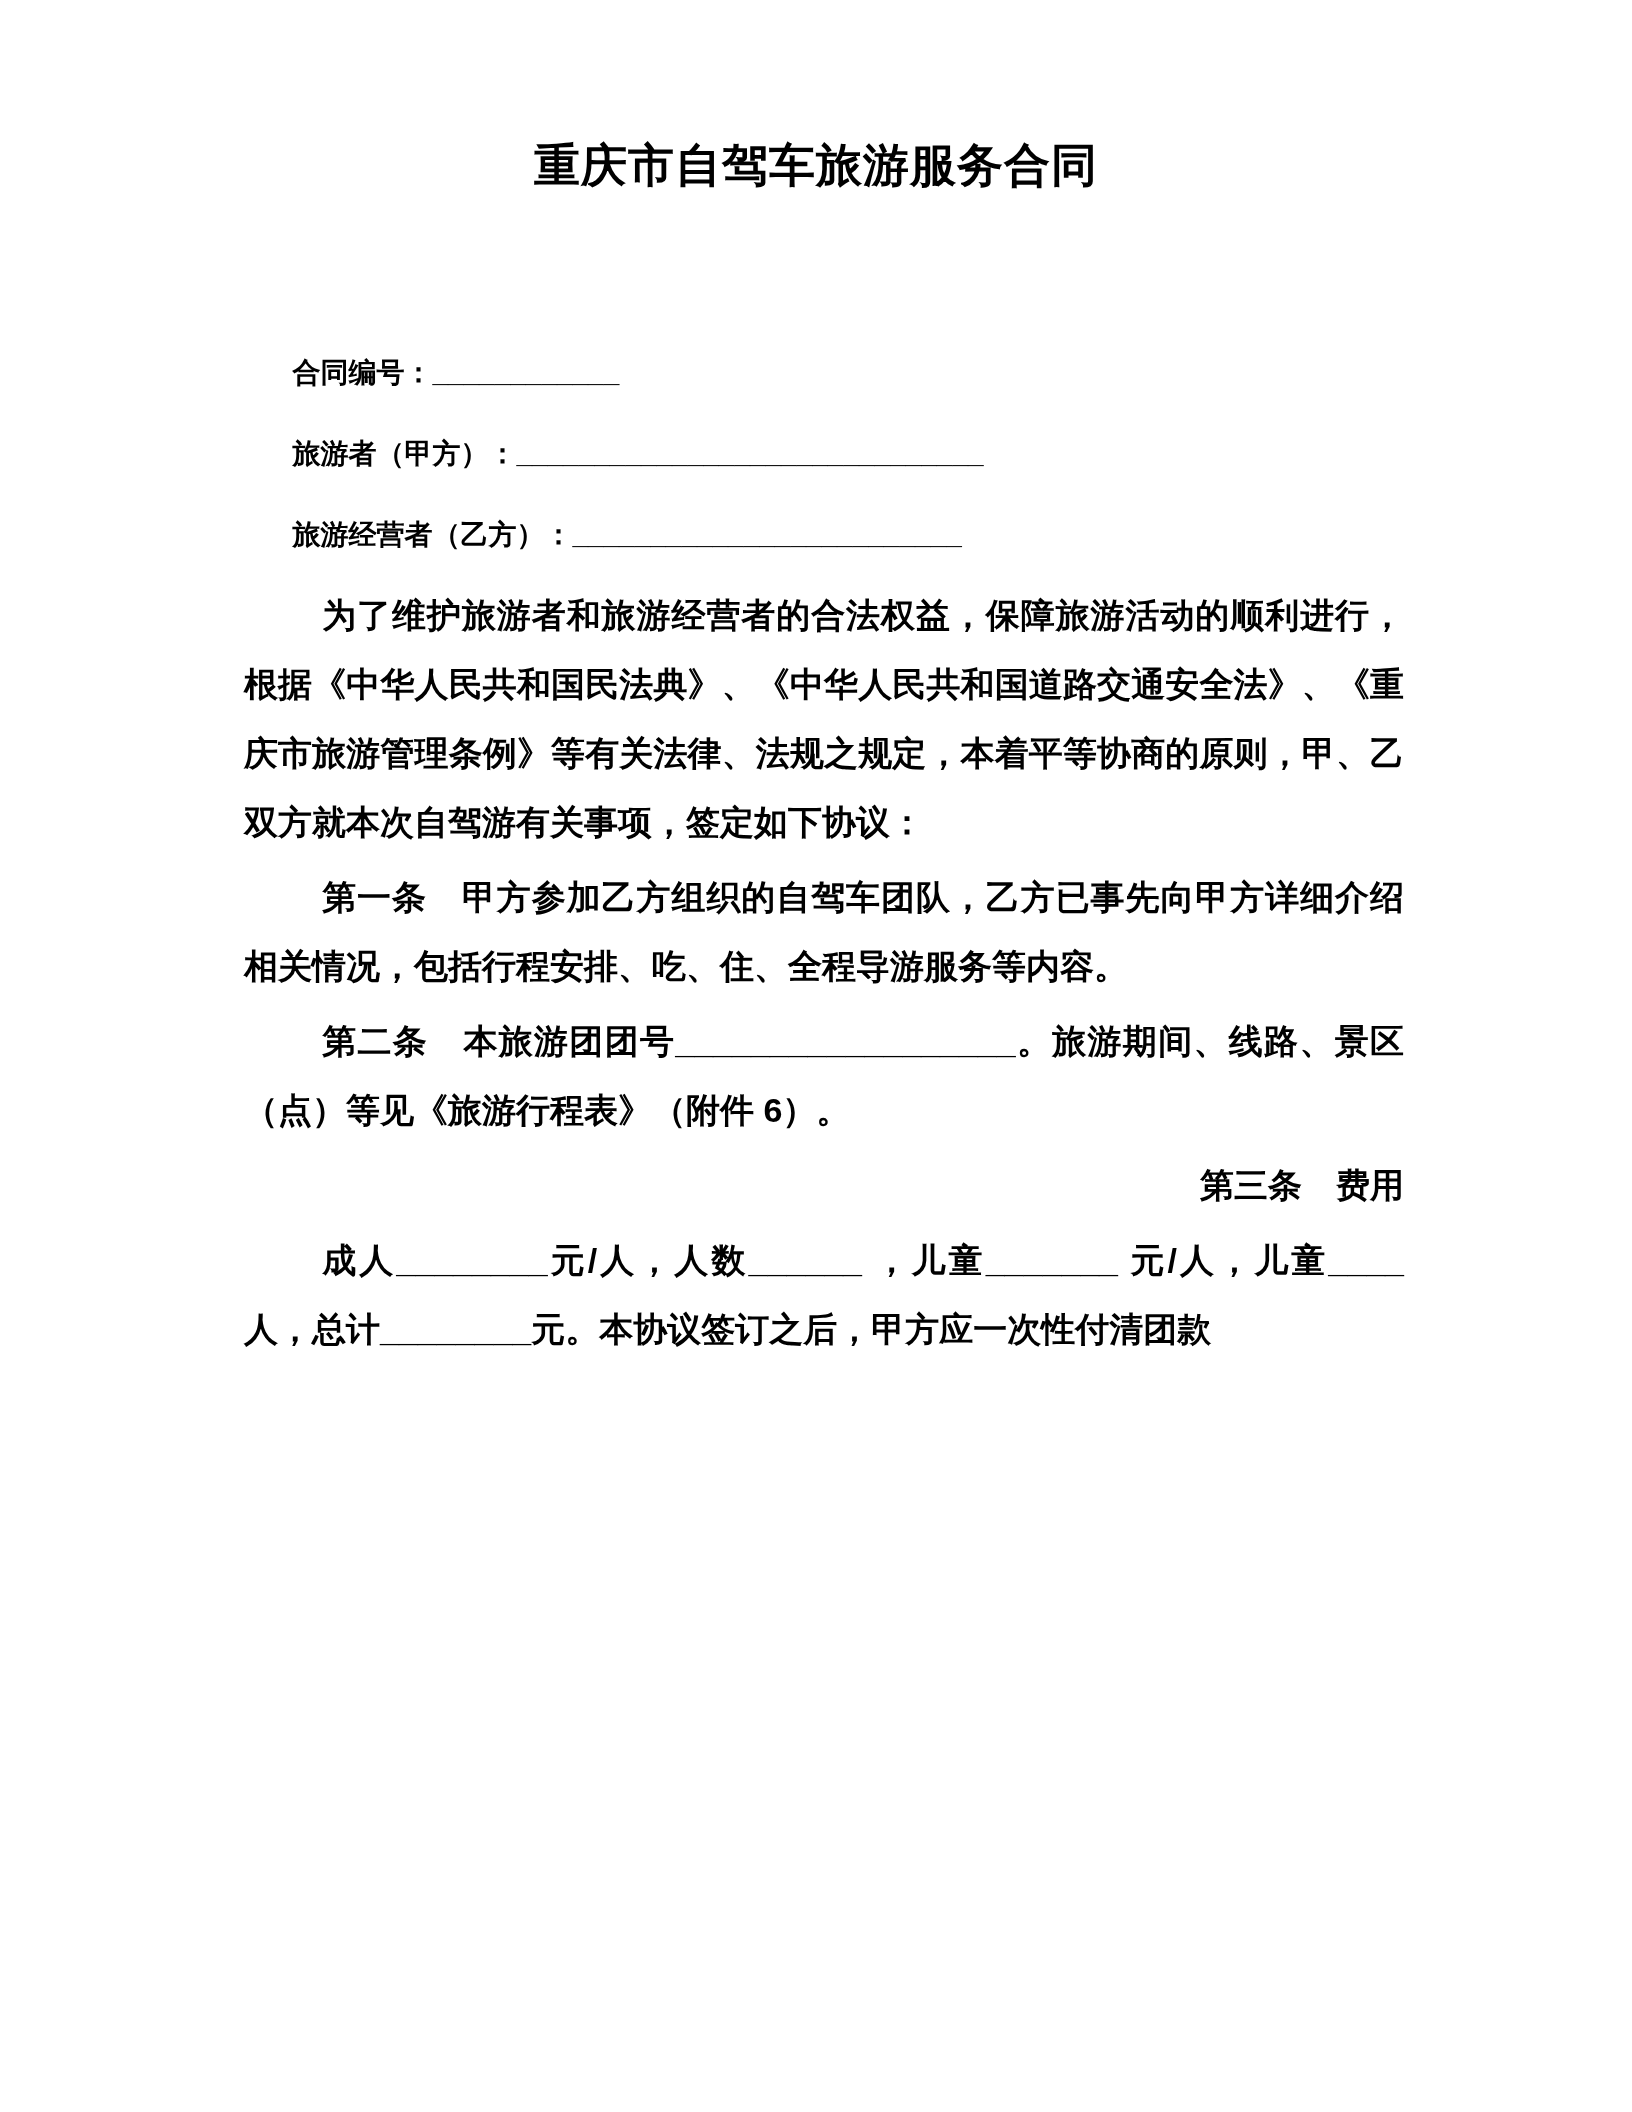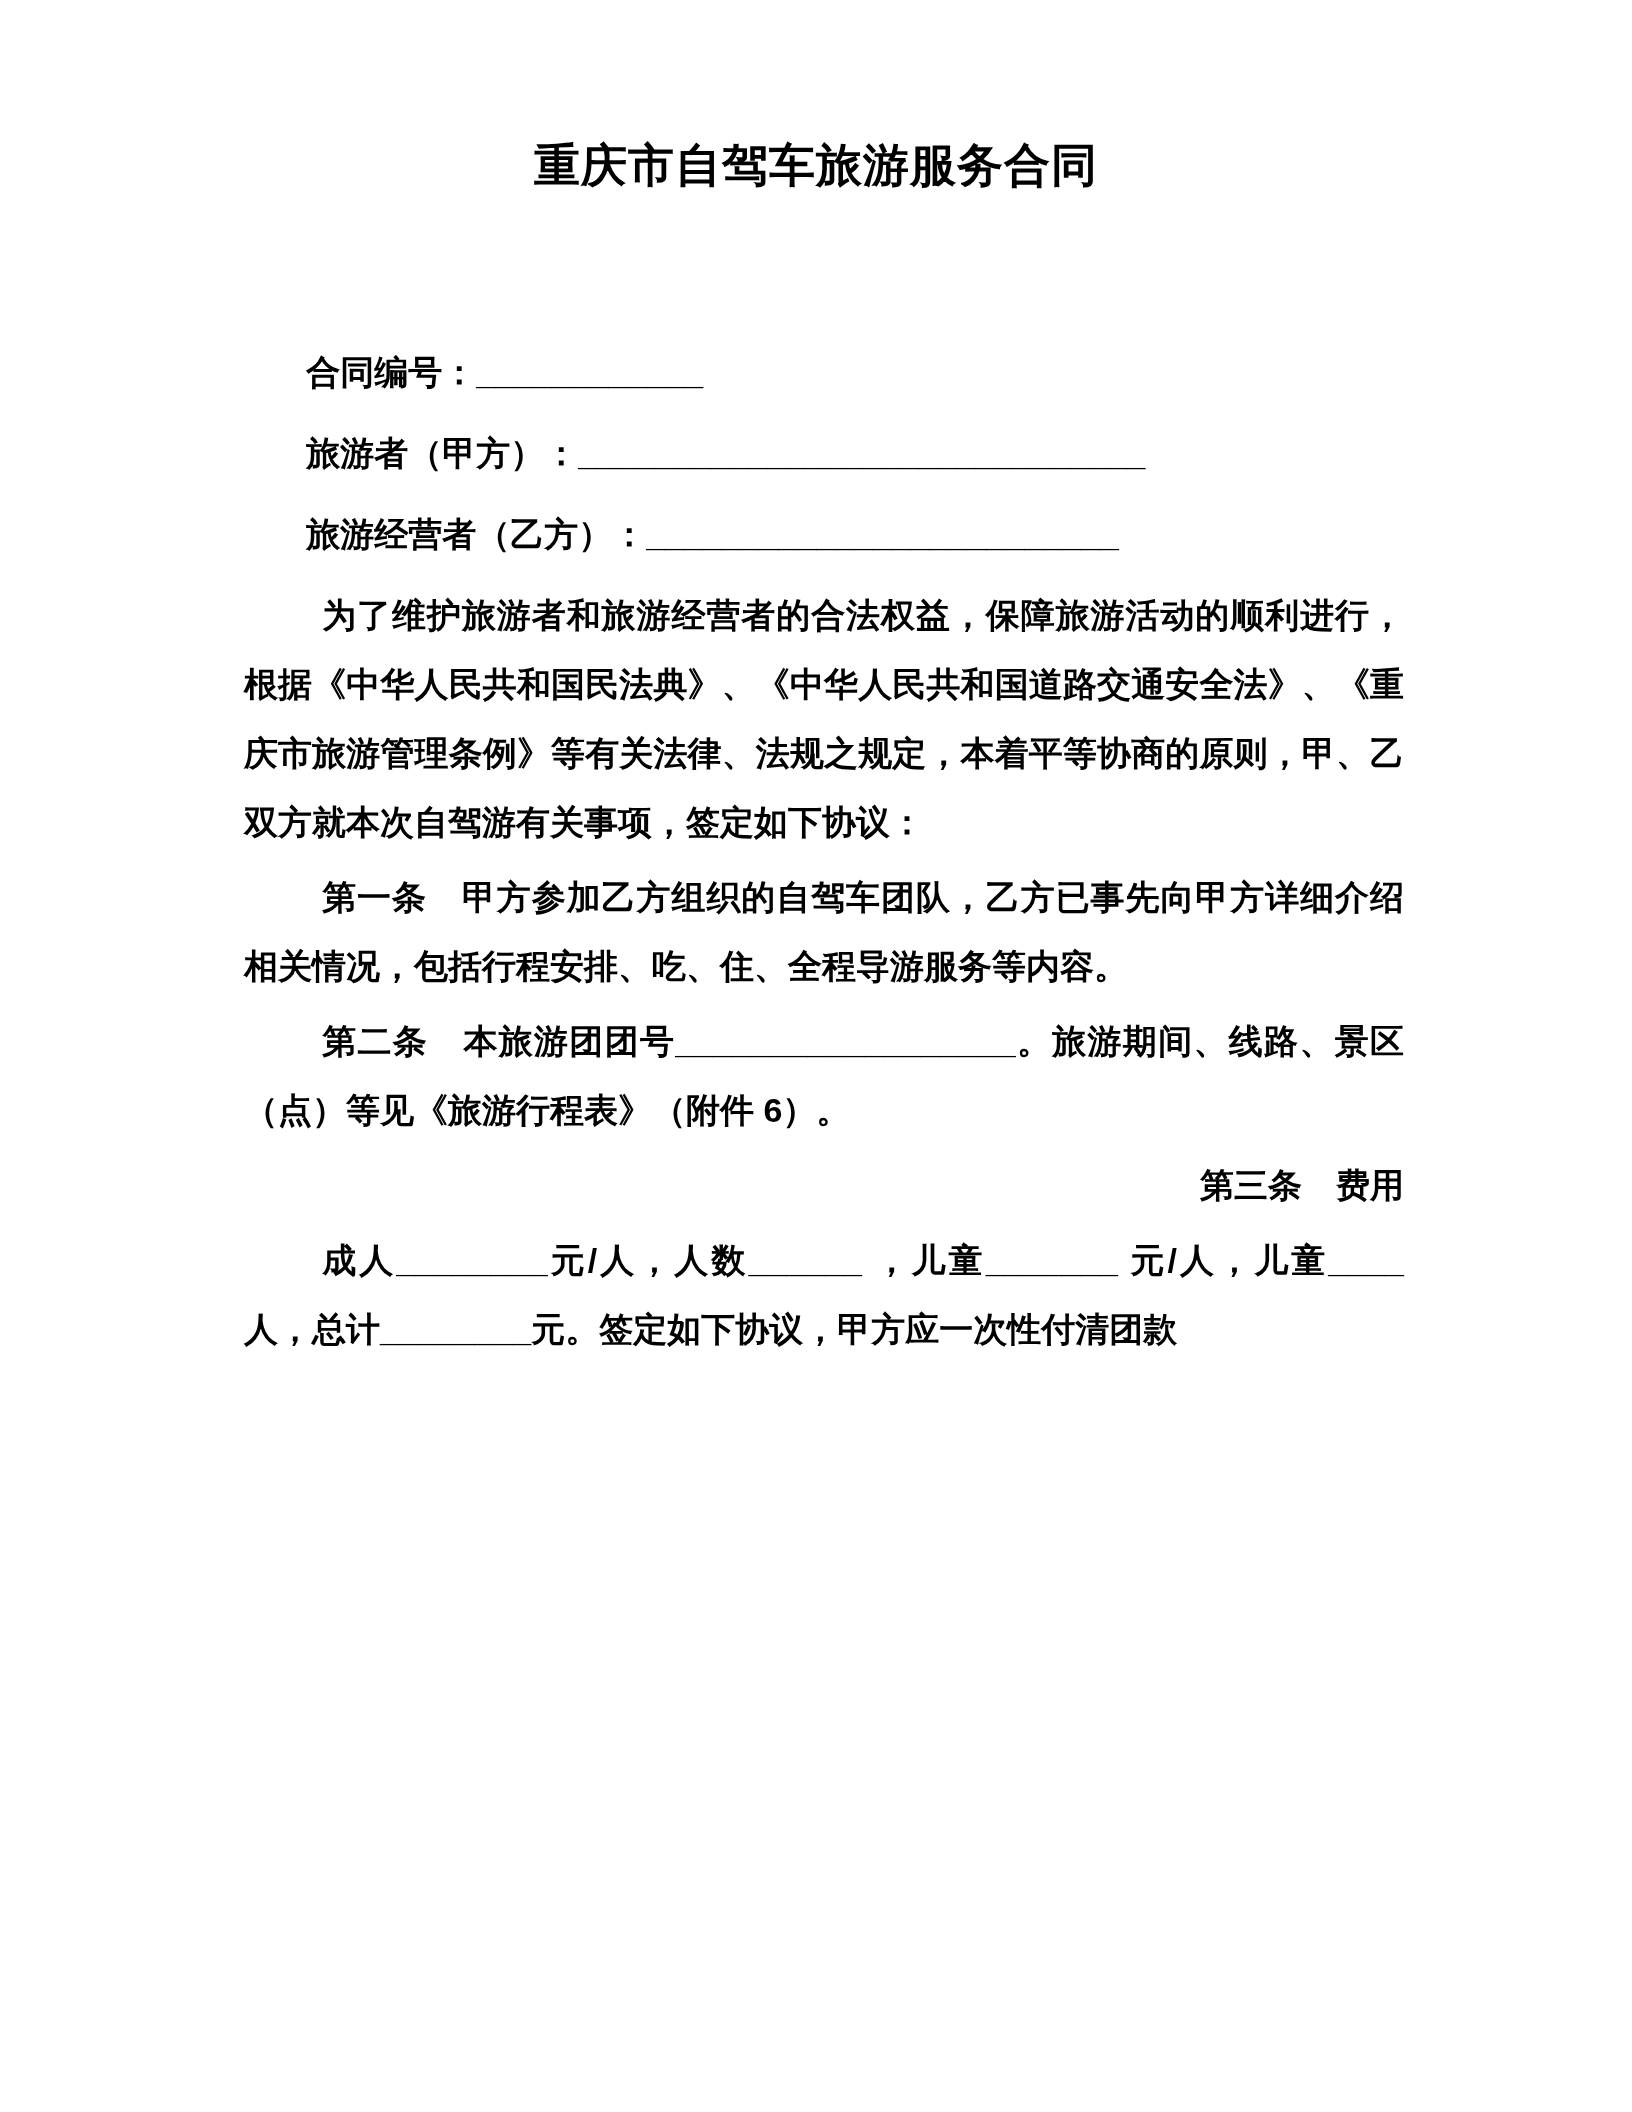--- a/index.html
+++ b/index.html
@@ -22,21 +22,21 @@
   }
   .doc-title {
     margin: 0 0 138px 0;
     font-size: 46px;
     line-height: 70px;
     text-align: center;
     letter-spacing: 1px;
   }
   .field-line {
     margin: 0 0 12px 0;
-    font-size: 34px;
+    font-size: 28px;
     line-height: 69px;
     text-indent: 2.3em;
     white-space: nowrap;
   }
   .para {
     margin: 0 0 6px 16px;
     font-size: 34px;
     line-height: 69px;
     text-indent: 2.3em;
     text-align: justify;
@@ -61,15 +61,15 @@
   <p class="field-line">旅游经营者（乙方）：_________________________</p>
 
   <p class="para">为了维护旅游者和旅游经营者的合法权益，保障旅游活动的顺利进行，根据《中华人民共和国民法典》、《中华人民共和国道路交通安全法》、《重庆市旅游管理条例》等有关法律、法规之规定，本着平等协商的原则，甲、乙双方就本次自驾游有关事项，签定如下协议：</p>
 
   <p class="para">第一条　甲方参加乙方组织的自驾车团队，乙方已事先向甲方详细介绍相关情况，包括行程安排、吃、住、全程导游服务等内容。</p>
 
   <p class="para">第二条　本旅游团团号__________________。旅游期间、线路、景区（点）等见《旅游行程表》（附件 6）。</p>
 
   <p class="para heading-only">第三条　费用</p>
 
-  <p class="para">成人________元/人，人数______ ，儿童_______ 元/人，儿童____人，总计________元。签定如下协议，甲方应一次性付清团款</p>
+  <p class="para">成人________元/人，人数______ ，儿童_______ 元/人，儿童____人，总计________元。本协议签订之后，甲方应一次性付清团款</p>
 
 </div>
 
 </body></html>

